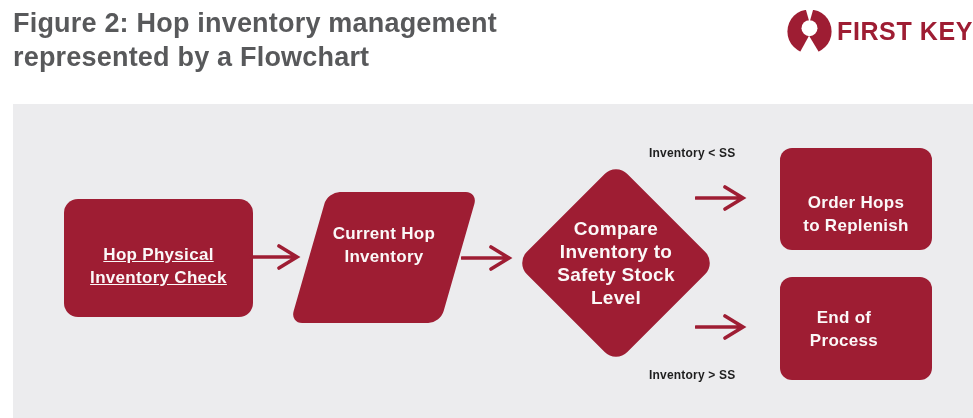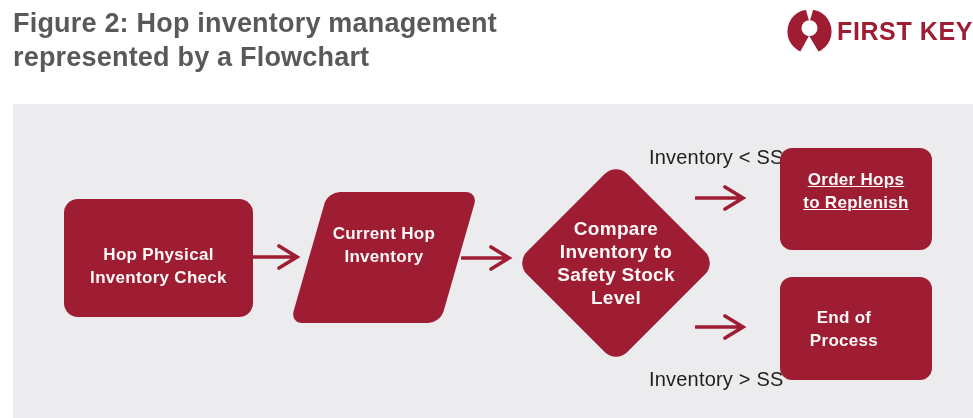--- a/index.html
+++ b/index.html
@@ -75,36 +75,36 @@
   
   .rect-hop      { left: 64px;  top: 199px; width: 189px; height: 118px; border-radius: 14px; }
   .para-current  { left: 309px; top: 192px; width: 150px; height: 131px; border-radius: 12px;
                    transform: skewX(-16deg); }
   .diamond-cmp   { left: 545px; top: 192px; width: 142px; height: 142px; border-radius: 16px;
                    transform: rotate(45deg); }
   .rect-order    { left: 780px; top: 148px; width: 152px; height: 102px; border-radius: 12px; }
   .rect-end      { left: 780px; top: 277px; width: 152px; height: 103px; border-radius: 12px; }
 
   
-  .lbl-hop      { left: 64px;  top: 199px; width: 189px; height: 134px; }
+  .lbl-hop      { left: 64px;  top: 199px; width: 189px; height: 134px; text-decoration: underline; }
   .lbl-current  { left: 300px; top: 192px; width: 168px; height: 106px; }
   .lbl-cmp      { left: 536px; top: 203px; width: 160px; height: 120px; font-size: 19px; }
-  .lbl-order    { left: 780px; top: 140px; width: 152px; height: 102px; text-decoration: underline; }
+  .lbl-order    { left: 780px; top: 163px; width: 152px; height: 102px; }
   .lbl-end      { left: 780px; top: 277px; width: 128px; height: 103px; }
 
   .flow-arrow { position: absolute; }
   .arrow-1 { left: 249px; top: 243px; }
   .arrow-2 { left: 461px; top: 244px; }
   .arrow-3 { left: 695px; top: 184px; }
   .arrow-4 { left: 695px; top: 313px; }
 
   .branch-label {
     position: absolute;
-    font-size: 20px;
-    font-weight: 400;
+    font-size: 12px;
+    font-weight: 700;
     color: #1E1E1E;
     letter-spacing: 0.2px;
     white-space: nowrap;
   }
   .branch-lt { left: 649px; top: 146px; }
   .branch-gt { left: 649px; top: 368px; }
 </style>
 </head>
 <body>
 

